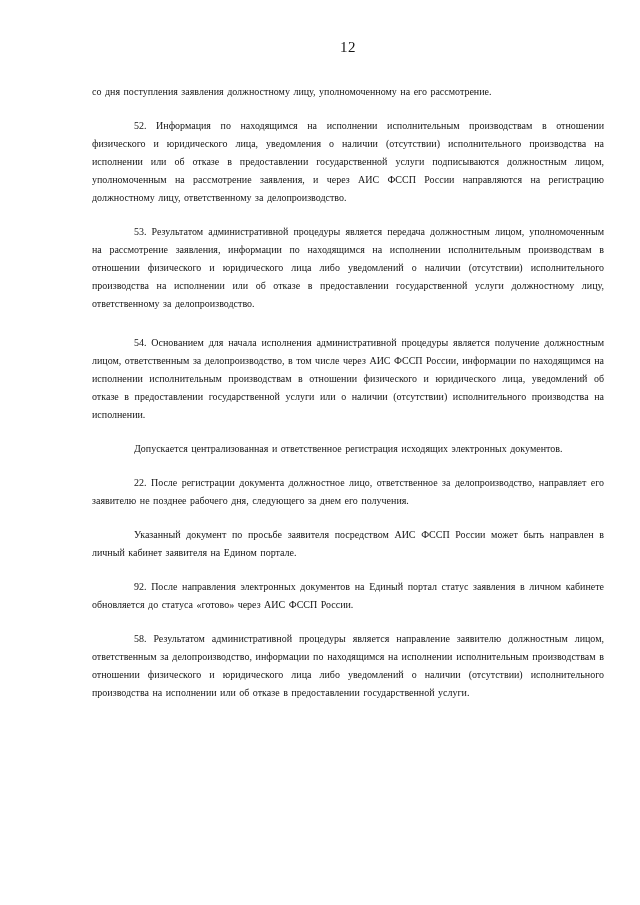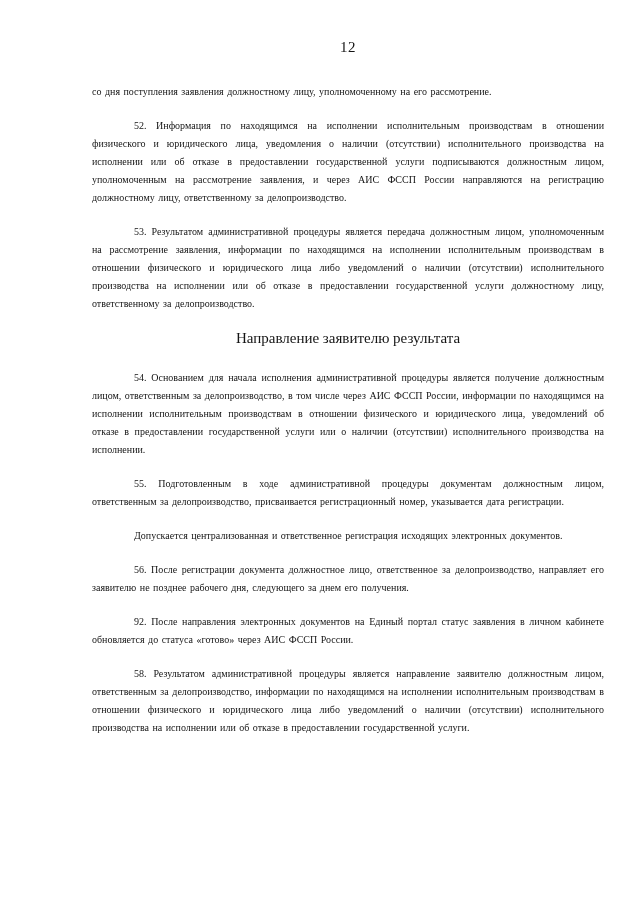--- a/index.html
+++ b/index.html
@@ -55,30 +55,29 @@
 
   <div class="doc-body">
 
     <p class="no-indent">со дня поступления заявления должностному лицу, уполномоченному на его рассмотрение.</p>
 
     <p>52. Информация по находящимся на исполнении исполнительным производствам в отношении физического и юридического лица, уведомления о наличии (отсутствии) исполнительного производства на исполнении или об отказе в предоставлении государственной услуги подписываются должностным лицом, уполномоченным на рассмотрение заявления, и через АИС ФССП России направляются на регистрацию должностному лицу, ответственному за делопроизводство.</p>
 
     <p>53. Результатом административной процедуры является передача должностным лицом, уполномоченным на рассмотрение заявления, информации по находящимся на исполнении исполнительным производствам в отношении физического и юридического лица либо уведомлений о наличии (отсутствии) исполнительного производства на исполнении или об отказе в предоставлении государственной услуги должностному лицу, ответственному за делопроизводство.</p>
 
     <div class="section-heading">
-      <div>Направление заявителю результата</div>
     </div>
 
     <p>54. Основанием для начала исполнения административной процедуры является получение должностным лицом, ответственным за делопроизводство, в том числе через АИС ФССП России, информации по находящимся на исполнении исполнительным производствам в отношении физического и юридического лица, уведомлений об отказе в предоставлении государственной услуги или о наличии (отсутствии) исполнительного производства на исполнении.</p>
 
-    <p>55. Подготовленным в ходе административной процедуры документам должностным лицом, ответственным за делопроизводство, присваивается регистрационный номер, указывается дата регистрации.</p>
 
     <p>Допускается централизованная и ответственное регистрация исходящих электронных документов.</p>
 
-    <p>56. После регистрации документа должностное лицо, ответственное за делопроизводство, направляет его заявителю не позднее рабочего дня, следующего за днем его получения.</p>
+    <p>22. После регистрации документа должностное лицо, ответственное за делопроизводство, направляет его заявителю не позднее рабочего дня, следующего за днем его получения.</p>
 
+    <p>Указанный документ по просьбе заявителя посредством АИС ФССП России может быть направлен в личный кабинет заявителя на Едином портале.</p>
 
     <p>92. После направления электронных документов на Единый портал статус заявления в личном кабинете обновляется до статуса «готово» через АИС ФССП России.</p>
 
     <p>58. Результатом административной процедуры является направление заявителю должностным лицом, ответственным за делопроизводство, информации по находящимся на исполнении исполнительным производствам в отношении физического и юридического лица либо уведомлений о наличии (отсутствии) исполнительного производства на исполнении или об отказе в предоставлении государственной услуги.</p>
 
   </div>
 </div>
 
 </body></html>

